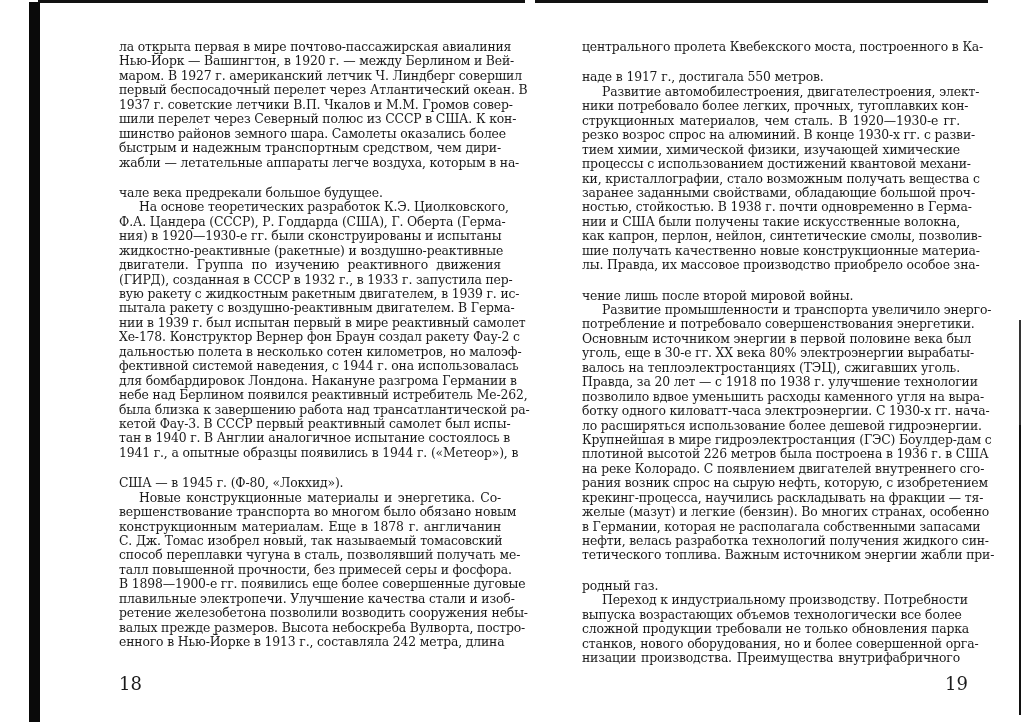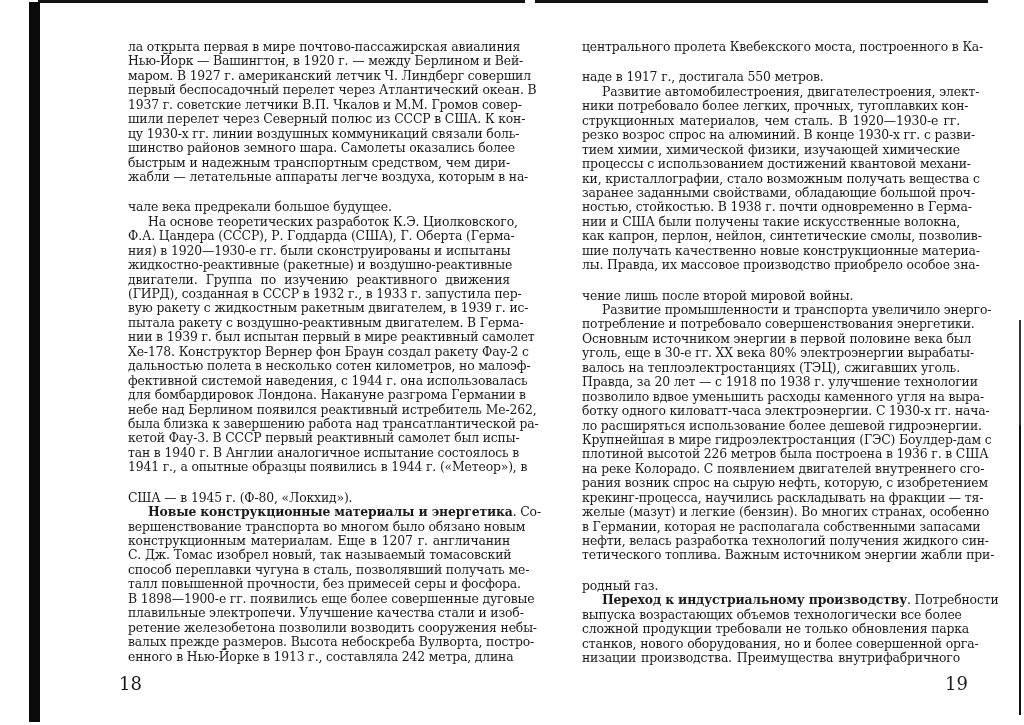--- a/index.html
+++ b/index.html
@@ -4,47 +4,46 @@
 <style>
   html, body { margin: 0; padding: 0; background: #ffffff; }
   body { width: 1024px; height: 725px; position: relative; overflow: hidden; font-family: "DejaVu Serif", "Liberation Serif", serif; color: #1a1a1a; }
   .scan-edge-left { position: absolute; left: 29px; top: 2px; width: 11px; height: 720px; background: #0a0a0a; }
   .scan-edge-top { position: absolute; left: 38px; top: 0px; width: 950px; height: 3px; background: #111; }
   .scan-edge-top-gap { position: absolute; left: 525px; top: 0; width: 10px; height: 3px; background: #fff; }
   .scan-edge-right { position: absolute; left: 1019px; top: 320px; width: 2px; height: 395px; background: #333; }
   .scan-edge-right-dark { position: absolute; left: 1019px; top: 425px; width: 2px; height: 290px; background: #111; }
 
   .page { position: absolute; top: 40px; }
-  .page-left { left: 128px; width: 382px; }
+  .page-left { left: 119px; width: 382px; }
   .page-right { left: 582px; width: 378px; }
   .line { font-size: 12.4px; line-height: 14.45px; height: 14.45px; white-space: nowrap; text-align: justify; text-align-last: justify; letter-spacing: -0.15px; }
   .line.last { text-align-last: left; margin-top: 16px; }
   .line.indent { padding-left: 20px; }
-  .line b { font-weight: bold; }
+  .line b { font-weight: normal; }
   .pagenum { position: absolute; font-size: 18px; }
   .pagenum-left { left: 119px; top: 673px; }
   .pagenum-right { left: 945px; top: 673px; }
 </style>
 </head>
 <body>
 
 <div class="scan-edge-top"></div>
 <div class="scan-edge-top-gap"></div>
 <div class="scan-edge-left"></div>
 <div class="scan-edge-right"></div>
 <div class="scan-edge-right-dark"></div>
 
 <div class="page page-left" id="left-page">
     <div class="line">ла открыта первая в мире почтово-пассажирская авиалиния</div>
     <div class="line">Нью-Йорк — Вашингтон, в 1920 г. — между Берлином и Вей-</div>
     <div class="line">маром. В 1927 г. американский летчик Ч. Линдберг совершил</div>
     <div class="line">первый беспосадочный перелет через Атлантический океан. В</div>
     <div class="line">1937 г. советские летчики В.П. Чкалов и М.М. Громов совер-</div>
     <div class="line">шили перелет через Северный полюс из СССР в США. К кон-</div>
-    <div class="line">цу 1930-х гг. линии воздушных коммуникаций связали боль-</div>
     <div class="line">шинство районов земного шара. Самолеты оказались более</div>
     <div class="line">быстрым и надежным транспортным средством, чем дири-</div>
     <div class="line">жабли — летательные аппараты легче воздуха, которым в на-</div>
     <div class="line last">чале века предрекали большое будущее.</div>
     <div class="line indent">На основе теоретических разработок К.Э. Циолковского,</div>
     <div class="line">Ф.А. Цандера (СССР), Р. Годдарда (США), Г. Оберта (Герма-</div>
     <div class="line">ния) в 1920—1930-е гг. были сконструированы и испытаны</div>
     <div class="line">жидкостно-реактивные (ракетные) и воздушно-реактивные</div>
     <div class="line">двигатели. Группа по изучению реактивного движения</div>
     <div class="line">(ГИРД), созданная в СССР в 1932 г., в 1933 г. запустила пер-</div>
@@ -56,21 +55,21 @@
     <div class="line">фективной системой наведения, с 1944 г. она использовалась</div>
     <div class="line">для бомбардировок Лондона. Накануне разгрома Германии в</div>
     <div class="line">небе над Берлином появился реактивный истребитель Ме-262,</div>
     <div class="line">была близка к завершению работа над трансатлантической ра-</div>
     <div class="line">кетой Фау-3. В СССР первый реактивный самолет был испы-</div>
     <div class="line">тан в 1940 г. В Англии аналогичное испытание состоялось в</div>
     <div class="line">1941 г., а опытные образцы появились в 1944 г. («Метеор»), в</div>
     <div class="line last">США — в 1945 г. (Ф-80, «Локхид»).</div>
     <div class="line indent"><b>Новые конструкционные материалы и энергетика</b>. Со-</div>
     <div class="line">вершенствование транспорта во многом было обязано новым</div>
-    <div class="line">конструкционным материалам. Еще в 1207 г. англичанин</div>
+    <div class="line">конструкционным материалам. Еще в 1878 г. англичанин</div>
     <div class="line">С. Дж. Томас изобрел новый, так называемый томасовский</div>
     <div class="line">способ переплавки чугуна в сталь, позволявший получать ме-</div>
     <div class="line">талл повышенной прочности, без примесей серы и фосфора.</div>
     <div class="line">В 1898—1900-е гг. появились еще более совершенные дуговые</div>
     <div class="line">плавильные электропечи. Улучшение качества стали и изоб-</div>
     <div class="line">ретение железобетона позволили возводить сооружения небы-</div>
     <div class="line">валых прежде размеров. Высота небоскреба Вулворта, постро-</div>
     <div class="line">енного в Нью-Йорке в 1913 г., составляла 242 метра, длина</div>
   </div>
 <div class="page page-right" id="right-page">

